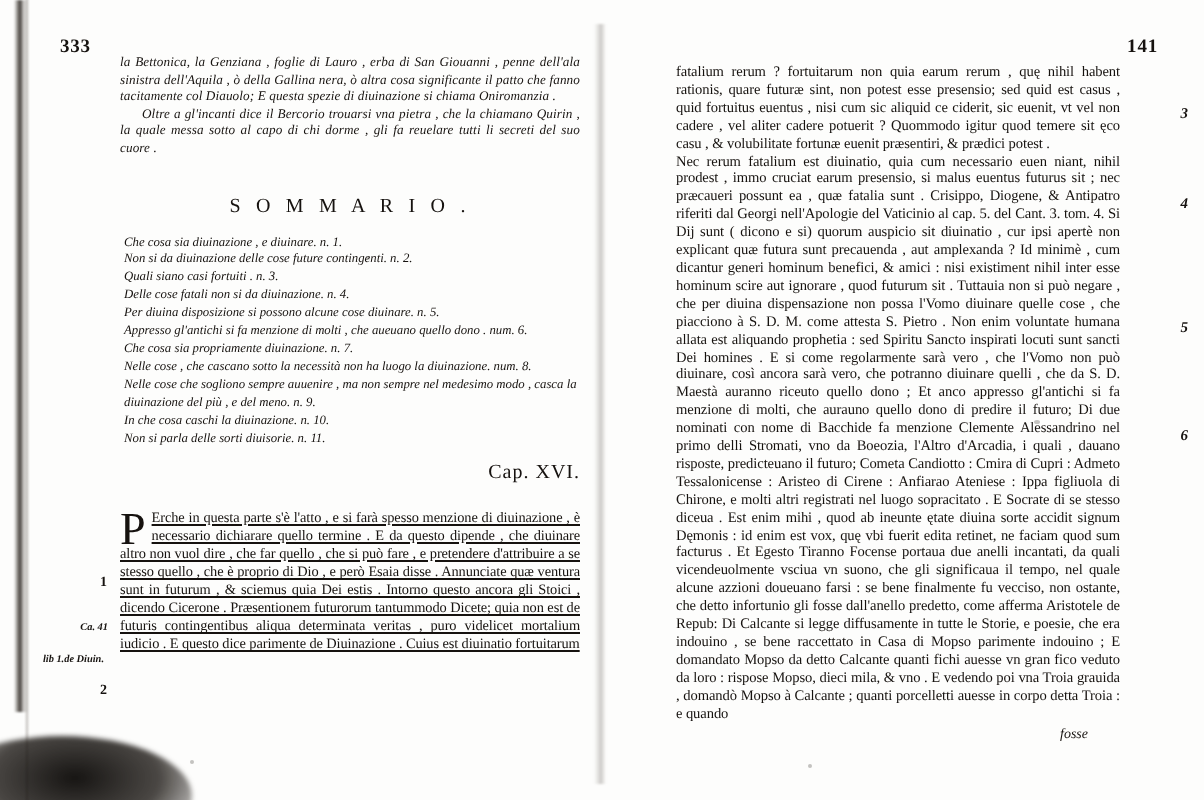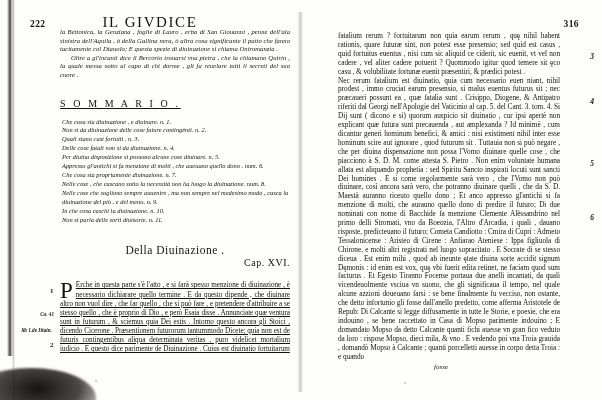--- a/index.html
+++ b/index.html
@@ -128,25 +128,24 @@
   .rom {
     font-size: 7.3px;
     line-height: 8.9px;
     text-align: justify;
     letter-spacing: -0.05px;
     font-family: Liberation Serif, serif;
   }
 
   
   .sommario-title {
-    text-align: left;
+    text-align: center;
     font-size: 10px;
     letter-spacing: 2.6px;
     margin: 18px 0 9px 0;
-    text-decoration: underline;
   }
   .sommario {
     font-style: italic;
     font-size: 6.4px;
     line-height: 8.9px;
     padding-left: 2px;
   }
   .sommario li {
     list-style: none;
     text-indent: 0;
@@ -201,21 +200,21 @@
     font-weight: bold;
   }
   .marg-num-right {
     position: absolute;
     font-size: 7.5px;
     font-weight: bold;
     font-style: italic;
     right: 8px;
   }
   .catchword {
-    text-align: center;
+    text-align: right;
     font-style: italic;
     font-size: 7px;
     padding-right: 16px;
     margin-top: 1px;
   }
 </style>
 </head>
 <body>
 
 <div id="scan-page">
@@ -224,22 +223,21 @@
   <div class="gutter-mid"></div>
   <div class="speck" style="left:183px;top:128px;width:2px;height:2px;"></div>
   <div class="speck" style="left:95px;top:380px;width:2px;height:2px;"></div>
   <div class="speck" style="left:404px;top:382px;width:2px;height:2px;"></div>
   <div class="speck" style="left:517px;top:210px;width:3px;height:2px;"></div>
   <div class="corner-shadow"></div>
 </div>
 
 <div class="page page-left">
 
-  <div class="folio folio-left">222</div>
-  <div class="running-head">IL GIVDICE</div>
+  <div class="folio folio-left">333</div>
 
   <div class="textblock-left">
 
     <p class="it">la Bettonica, la Genziana , foglie di Lauro , erba di San Giouanni , penne dell'ala sinistra dell'Aquila , ò della Gallina nera, ò altra cosa significante il patto che fanno tacitamente col Diauolo;   E questa spezie di diuinazione si chiama Oniromanzia .</p>
     <p class="it indent">Oltre a gl'incanti dice il Bercorio trouarsi vna pietra , che la chiamano Quirin , la quale messa sotto al capo di chi dorme , gli  fa  reuelare tutti li secreti del suo cuore .</p>
 
     <div class="sommario-title">S O M M A R I O .</div>
 
     <ul class="sommario">
       <li>Che cosa sia diuinazione , e diuinare. n. 1.</li>
@@ -248,39 +246,38 @@
       <li>Delle cose fatali non si da diuinazione. n. 4.</li>
       <li>Per diuina disposizione si possono alcune cose diuinare. n. 5.</li>
       <li>Appresso gl'antichi si fa menzione di molti , che  aueuano  quello  dono . num. 6.</li>
       <li>Che cosa sia propriamente diuinazione. n. 7.</li>
       <li>Nelle cose , che cascano  sotto la necessità non ha luogo la  diuinazione. num. 8.</li>
       <li>Nelle cose che sogliono sempre auuenire , ma non sempre nel medesimo modo , casca la diuinazione del più , e del meno. n. 9.</li>
       <li>In che cosa caschi la diuinazione. n. 10.</li>
       <li>Non si parla delle sorti diuisorie. n. 11.</li>
     </ul>
 
-    <div class="chap-title">Della Diuinazione .</div>
     <div class="chap-num">Cap.  XVI.</div>
 
     <div class="bodyblock">
       <span class="dropcap">P</span>
       <p class="mixed">Erche in questa parte s'è l'atto , e si farà  spesso  menzione  di diuinazione , è necessario  dichiarare quello termine .  E da questo dipende , che diuinare altro non vuol dire , che far quello , che  si  può fare , e pretendere d'attribuire a se stesso quello , che è proprio di Dio , e però Esaia disse .  Annunciate quæ ventura sunt in futurum , &amp;  sciemus quia Dei  estis .  Intorno questo ancora gli Stoici , dicendo Cicerone .  Præsentionem  futurorum tantummodo  Dicete; quia non est de futuris contingentibus aliqua determinata veritas , puro videlicet mortalium iudicio .  E questo dice parimente de Diuinazione . Cuius est diuinatio fortuitarum</p>
     </div>
 
   </div>
 
   <div class="marg-num" style="left:50px;top:287px;">1</div>
   <div class="marg" style="left:20px;top:311px;">Ca. 41</div>
   <div class="marg" style="left:18px;top:327px;">lib 1.de Diuin.</div>
   <div class="marg-num" style="left:50px;top:341px;">2</div>
 </div>
 
 <div class="page page-right">
 
-  <div class="folio folio-right">316</div>
+  <div class="folio folio-right">141</div>
 
   <div class="textblock-right">
     <p class="rom">fatalium rerum  ? fortuitarum non quia earum rerum , quę nihil habent rationis, quare futuræ sint, non potest esse presensio; sed quid est casus ,  quid fortuitus euentus , nisi  cum sic aliquid ce ciderit, sic euenit, vt vel non cadere , vel aliter cadere potuerit ?  Quommodo igitur quod temere sit ęco casu , &amp; volubilitate fortunæ euenit præsentiri, &amp; prædici potest .</p>
     <p class="rom">Nec rerum fatalium est diuinatio, quia cum necessario euen niant, nihil prodest , immo cruciat earum presensio, si malus euentus futurus sit ; nec præcaueri possunt ea , quæ fatalia sunt . Crisippo, Diogene, &amp; Antipatro riferiti dal Georgi nell'Apologie del Vaticinio al cap. 5. del Cant. 3. tom. 4.  Si Dij sunt ( dicono e si) quorum auspicio sit diuinatio , cur ipsi apertè non explicant quæ futura sunt precauenda , aut amplexanda ?  Id minimè , cum dicantur generi hominum benefici, &amp; amici : nisi existiment nihil inter esse hominum scire aut ignorare , quod futurum sit .  Tuttauia non si può negare , che per diuina dispensazione non possa l'Vomo diuinare quelle cose , che piacciono à S. D. M. come attesta S. Pietro .  Non enim voluntate humana allata est aliquando prophetia : sed Spiritu Sancto inspirati locuti sunt sancti Dei homines .  E si come regolarmente sarà vero , che l'Vomo non può diuinare, così ancora sarà vero, che potranno diuinare quelli , che da S. D. Maestà auranno riceuto quello dono ;  Et anco appresso gl'antichi si fa menzione di molti, che aurauno quello dono di predire il futuro;  Di due nominati con nome di Bacchide fa menzione Clemente Alessandrino nel primo delli Stromati, vno da Boeozia, l'Altro d'Arcadia, i quali , dauano risposte, predicteuano il futuro;  Cometa Candiotto : Cmira di Cupri : Admeto Tessalonicense : Aristeo di Cirene : Anfiarao Ateniese : Ippa figliuola di Chirone, e molti altri registrati nel luogo sopracitato .  E Socrate di se stesso diceua .  Est enim mihi , quod ab ineunte ętate diuina sorte accidit signum Dęmonis : id enim est vox, quę vbi fuerit edita retinet, ne faciam quod sum facturus .  Et Egesto Tiranno Focense portaua due anelli incantati, da quali vicendeuolmente vsciua vn suono, che gli significaua il tempo, nel quale alcune azzioni doueuano farsi : se bene finalmente fu vecciso, non ostante, che detto infortunio  gli fosse dall'anello predetto, come afferma Aristotele de Repub:  Di Calcante si legge diffusamente in tutte le Storie, e poesie, che era indouino , se bene raccettato in Casa di Mopso parimente indouino ;  E domandato Mopso da detto Calcante quanti fichi auesse vn gran  fico veduto da loro : rispose Mopso, dieci mila, &amp; vno .  E vedendo poi vna Troia grauida , domandò Mopso à Calcante ; quanti porcelletti auesse in corpo detta Troia : e quando</p>
     <div class="catchword">fosse</div>
   </div>
 
   <div class="marg-num-right" style="top:52px;">3</div>
   <div class="marg-num-right" style="top:97px;">4</div>
   <div class="marg-num-right" style="top:159px;">5</div>

